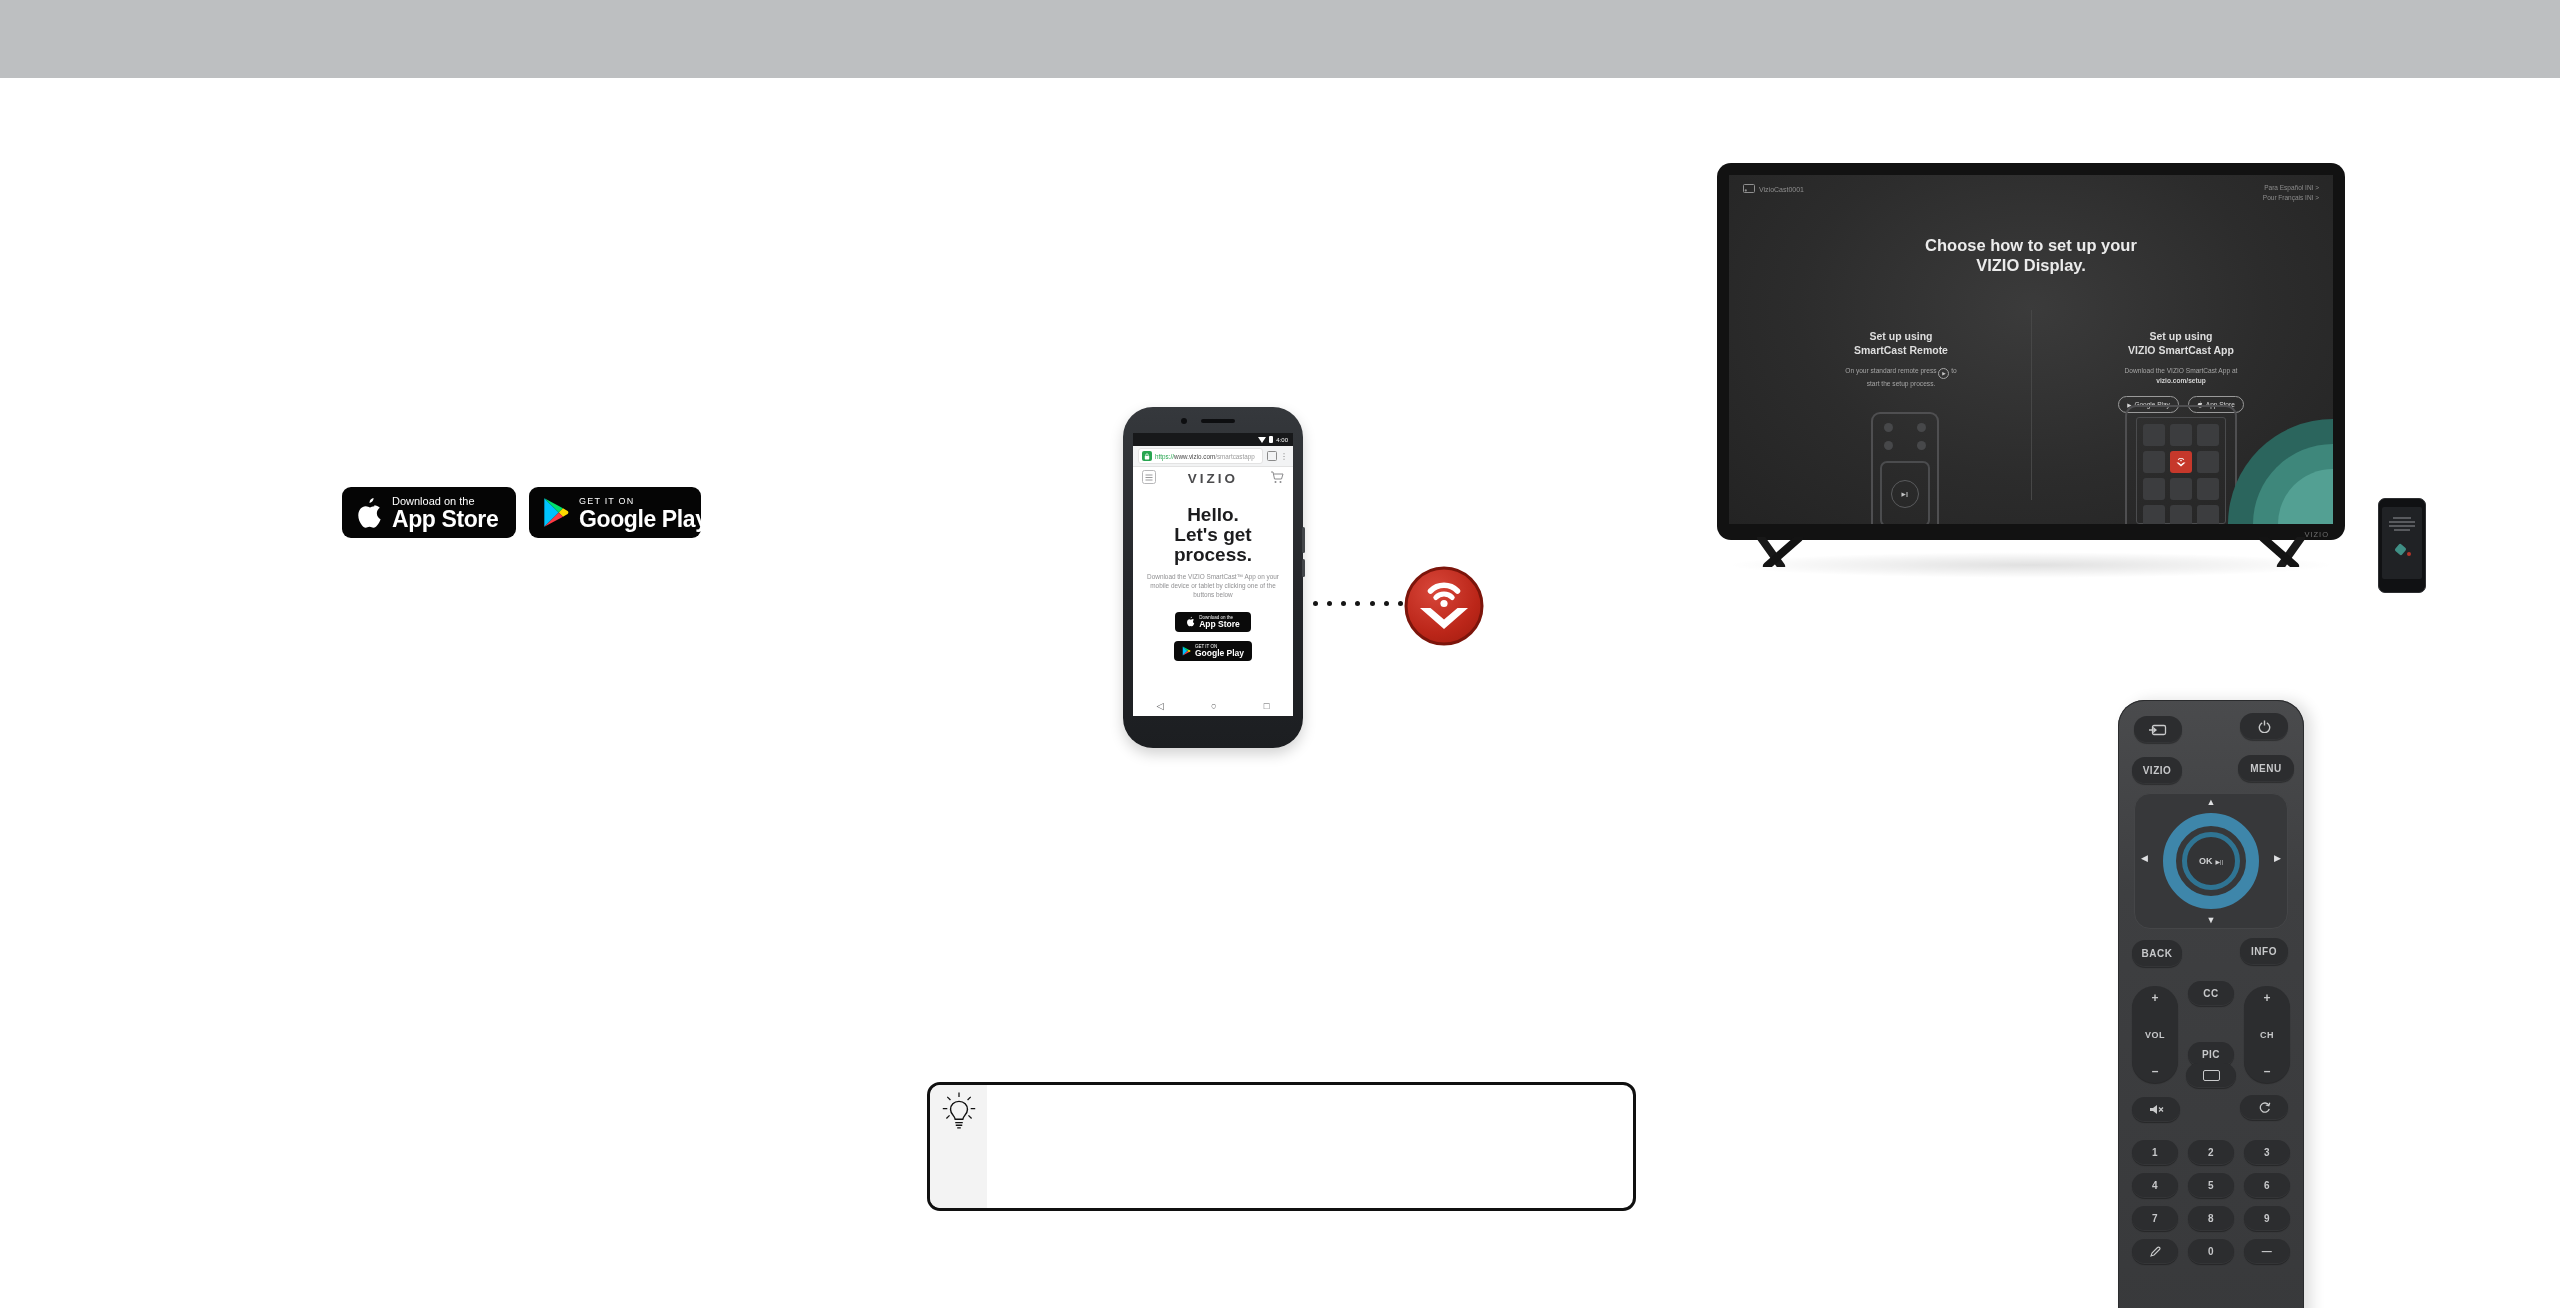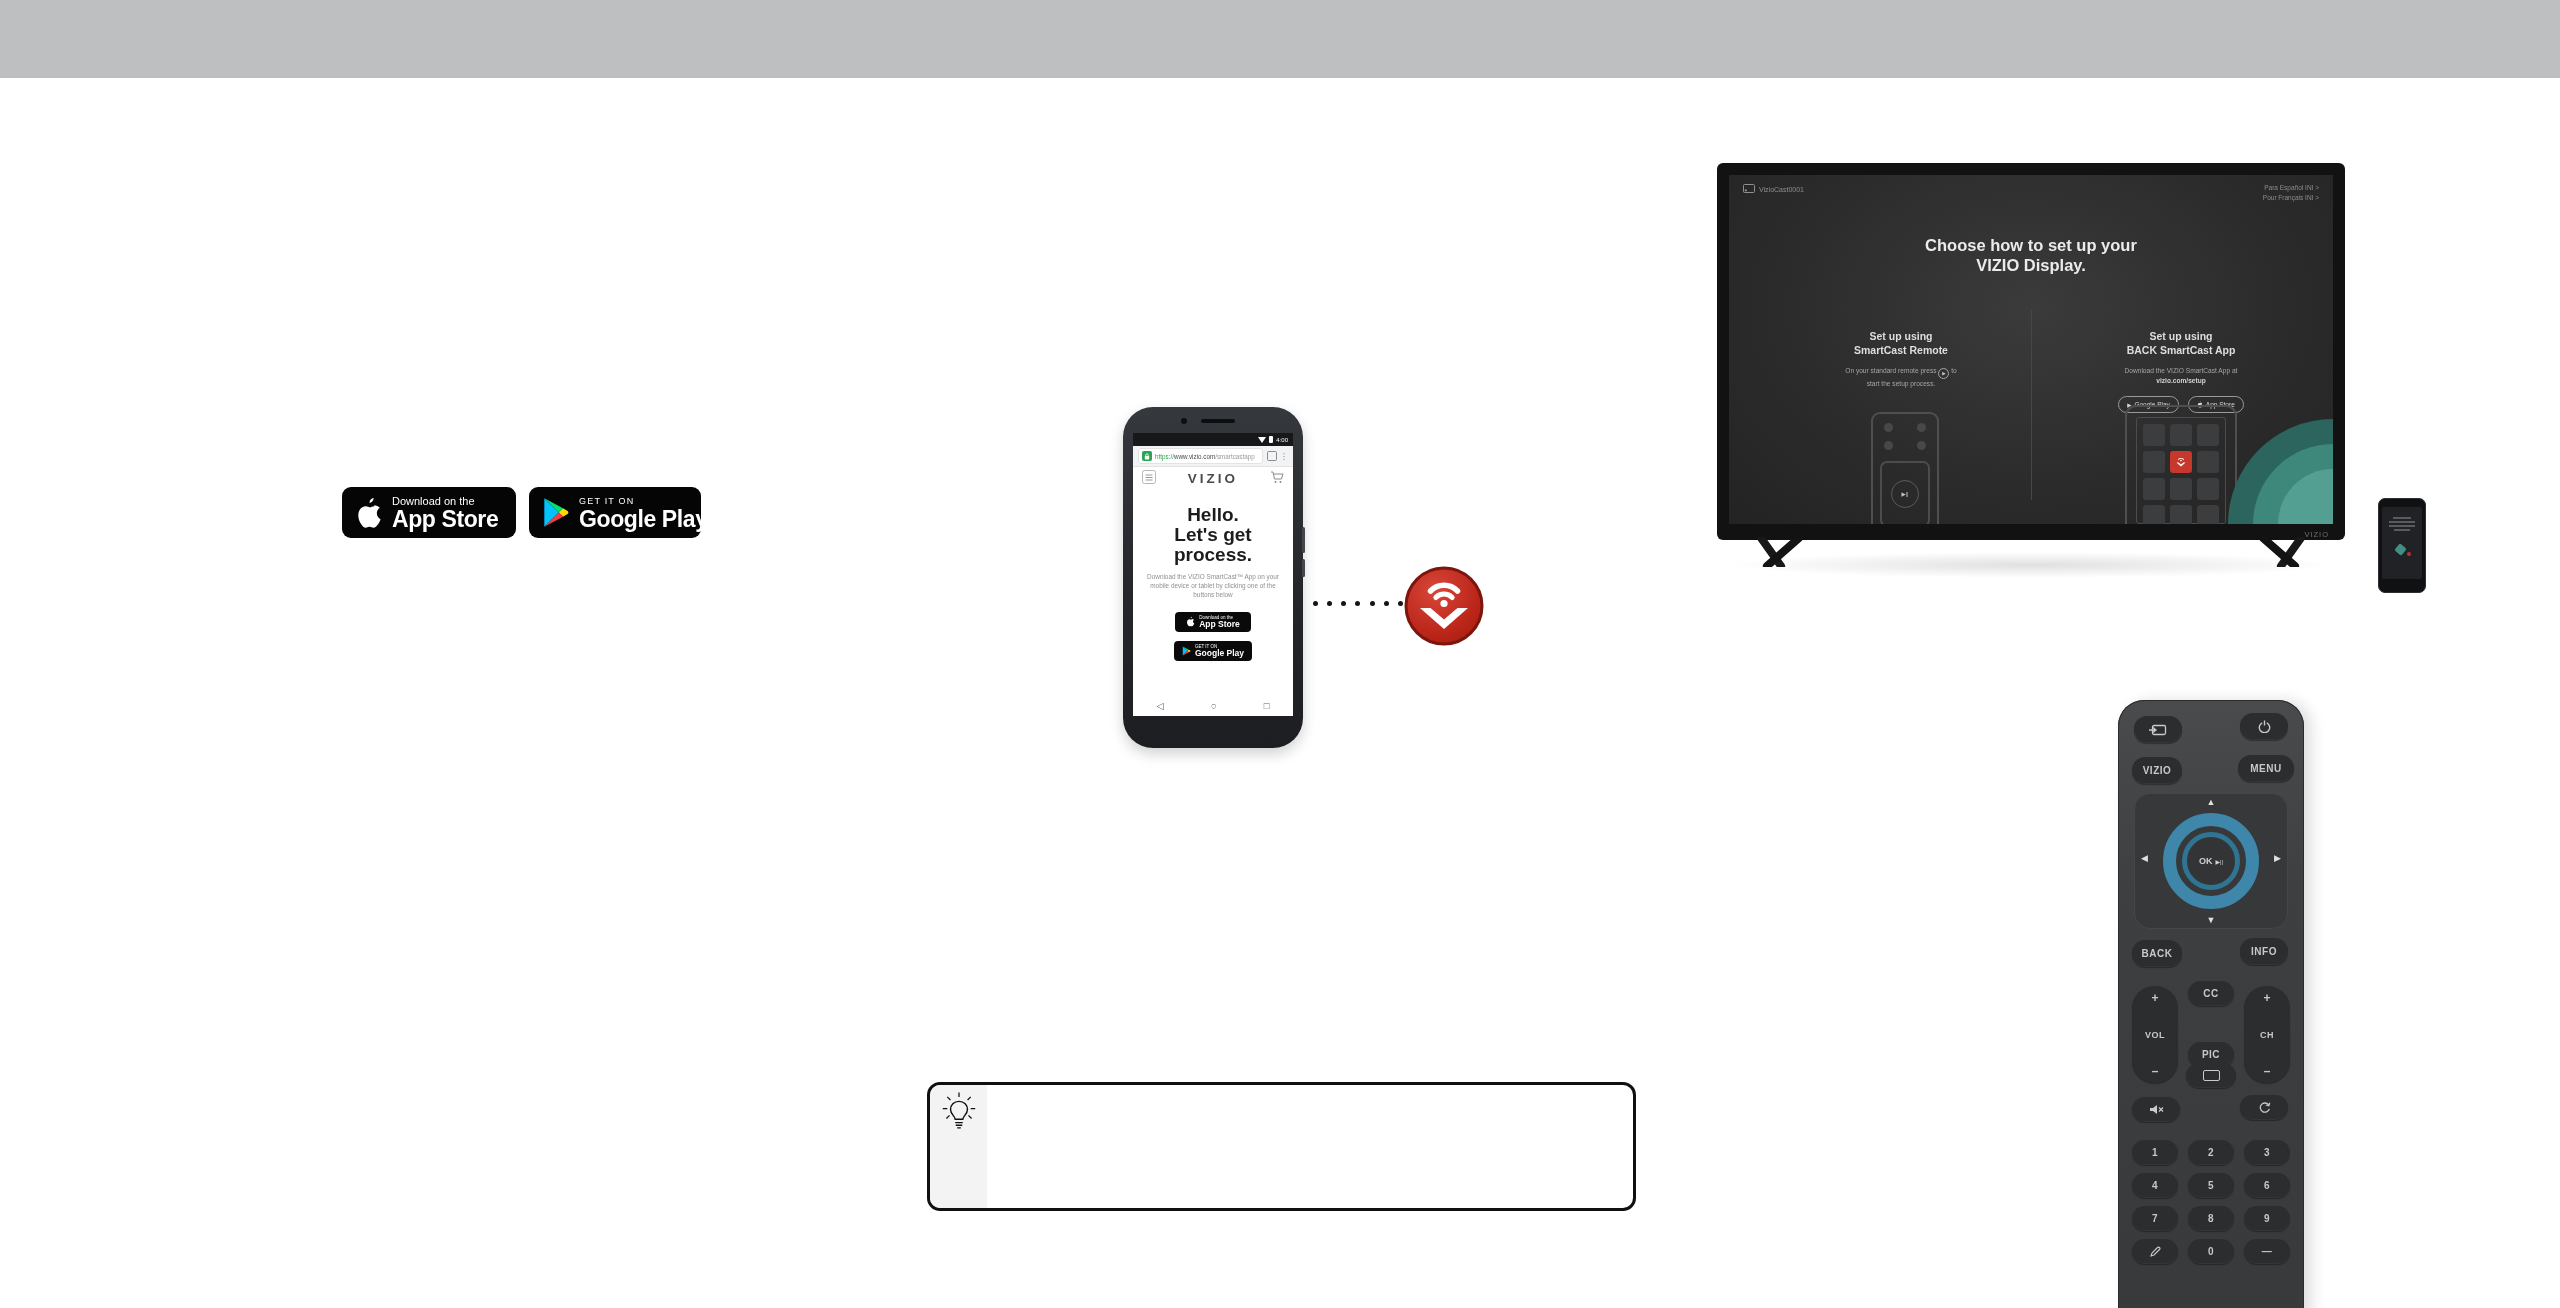--- a/index.html
+++ b/index.html
@@ -49,21 +49,21 @@
   .p-badge-app{margin-top:13px;width:76px;height:20px;}
   .p-badge-play{margin-top:9px;width:78px;height:20px;}
   .p-nav{position:absolute;left:0;bottom:0;width:100%;height:22px;background:#fff;display:flex;align-items:center;justify-content:space-around;color:#5e5e60;font-size:9.5px;}
 
   
   .dots{position:absolute;left:1313px;top:601px;width:90px;display:flex;justify-content:space-between;}
   .dot{width:5px;height:5px;border-radius:50%;background:#151515;}
   .sc-icon{position:absolute;left:1404px;top:566px;width:80px;height:80px;}
 
   
-  .tv{position:absolute;left:1717px;top:163px;width:628px;height:377px;background:#121212;border-radius:6px;}
+  .tv{position:absolute;left:1717px;top:163px;width:628px;height:377px;background:#121212;border-radius:14px;}
   .tv-shadow{position:absolute;left:1725px;top:552px;width:612px;height:26px;
              background:radial-gradient(ellipse at center, rgba(0,0,0,.12) 0%, rgba(0,0,0,0) 70%);}
   .tv-screen{position:absolute;left:12px;top:12px;width:604px;height:349px;overflow:hidden;
              background:radial-gradient(ellipse at 50% 38%, #3b3b3b 0%, #2c2c2c 55%, #232323 100%);}
   .tv-bezel-logo{position:absolute;right:16px;bottom:1px;font-size:7.5px;color:#6f6f6f;letter-spacing:1px;}
   .tv-foot{position:absolute;top:374px;}
   .cast-row{position:absolute;left:14px;top:9px;display:flex;align-items:center;gap:4px;color:#8f8f8f;font-size:7px;}
   .lang{position:absolute;right:14px;top:8px;text-align:right;color:#8d8d8d;font-size:6.5px;line-height:9.5px;}
   .tv-title{position:absolute;left:0;top:60px;width:100%;text-align:center;color:#ebebeb;font-weight:bold;font-size:16.5px;line-height:20px;}
   .tv-divider{position:absolute;left:50%;top:135px;width:1px;height:190px;background:#474747;}
@@ -311,21 +311,21 @@
               <span>▶</span>
             </span>
           <span>to</span><br>
           <span>start the setup process.</span>
         </div>
       </div>
 
       <div class="tv-col col-right">
         <div class="col-h">
           <div>Set up using</div>
-          <div>BACK SmartCast App</div>
+          <div>VIZIO SmartCast App</div>
         </div>
         <div class="col-b">
           <span>Download the VIZIO SmartCast App at</span><br>
           <span class="bold">vizio.com/setup</span>
         </div>
         <div class="store-pills">
           <span class="pill">
             <span class="pi">▶</span>
             <span>Google Play</span>
           </span>

